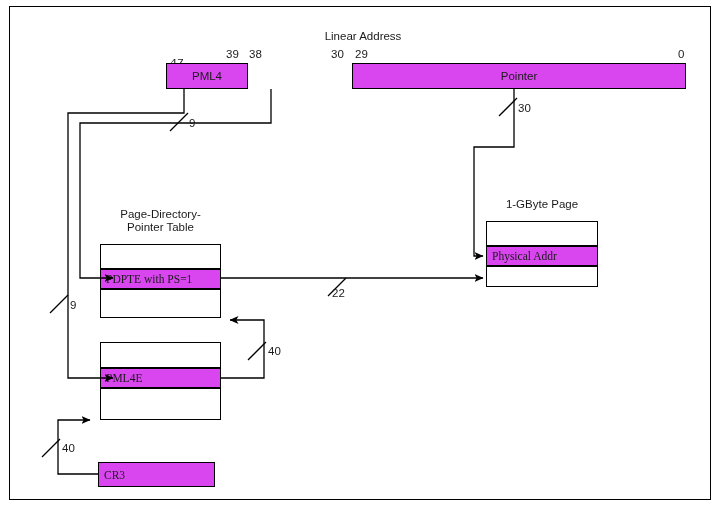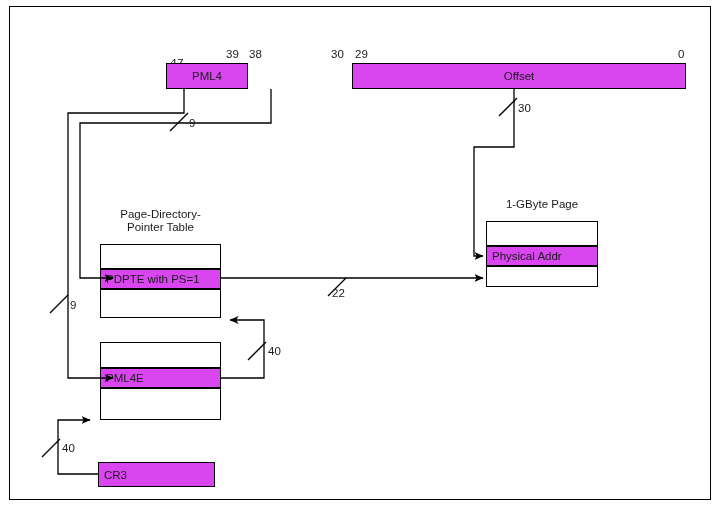--- a/index.html
+++ b/index.html
@@ -45,48 +45,49 @@
     border: 1.3px solid #000;
     box-sizing: border-box;
     background: #d946ef;
     font-size: 11.5px;
     color: #1a1a1a;
     display: flex;
     align-items: center;
     white-space: nowrap;
   }
   .cell.ctr { justify-content: center; }
-  .cell.lft { padding-left: 5px; }
+  .cell.lft { padding-left: 5px; font-family: Liberation Serif, serif; }
   svg.wires {
     position: absolute;
     left: 0; top: 0;
     width: 721px; height: 508px;
     overflow: visible;
     pointer-events: none;
   }
   .bitnum { font-size: 11.5px; color: #1a1a1a; position: absolute; }
   .slashnum { position: absolute; font-size: 11.5px; color: #1a1a1a; }
 </style>
 </head>
 <body>
 
 <div id="root">
 
   <div id="figure-frame"></div>
 
+  <div class="lbl c" style="left:283px; top:30px; width:160px;">Linear Address</div>
 
   <div class="bitnum" style="left:170px; top:56px;font-family:Liberation Mono, monospace;">47</div>
   <div class="bitnum" style="left:226px; top:48px;text-align:center;">39</div>
   <div class="bitnum" style="left:249px; top:48px;">38</div>
   <div class="bitnum" style="left:331px; top:48px;">30</div>
   <div class="bitnum" style="left:355px; top:48px;">29</div>
   <div class="bitnum" style="left:678px; top:48px;">0</div>
 
   <div class="cell ctr" style="left:166px; top:63px; width:82px; height:26px;">PML4</div>
-  <div class="cell ctr" style="left:352px; top:63px; width:334px; height:26px;">Offset</div>
+  <div class="cell ctr" style="left:352px; top:63px; width:334px; height:26px;">Pointer</div>
 
   <div class="lbl c" style="left:100px; top:208px; width:121px;">Page-Directory-</div>
   <div class="lbl c" style="left:100px; top:221px; width:121px;">Pointer Table</div>
 
   <div class="box" style="left:100px; top:244px; width:121px; height:25px;"></div>
   <div class="cell lft" style="left:100px; top:269px; width:121px; height:20px;">PDPTE with PS=1</div>
   <div class="box" style="left:100px; top:289px; width:121px; height:29px;"></div>
 
   <div class="box" style="left:100px; top:342px; width:121px; height:26px;"></div>
   <div class="cell lft" style="left:100px; top:368px; width:121px; height:20px;">PML4E</div>

